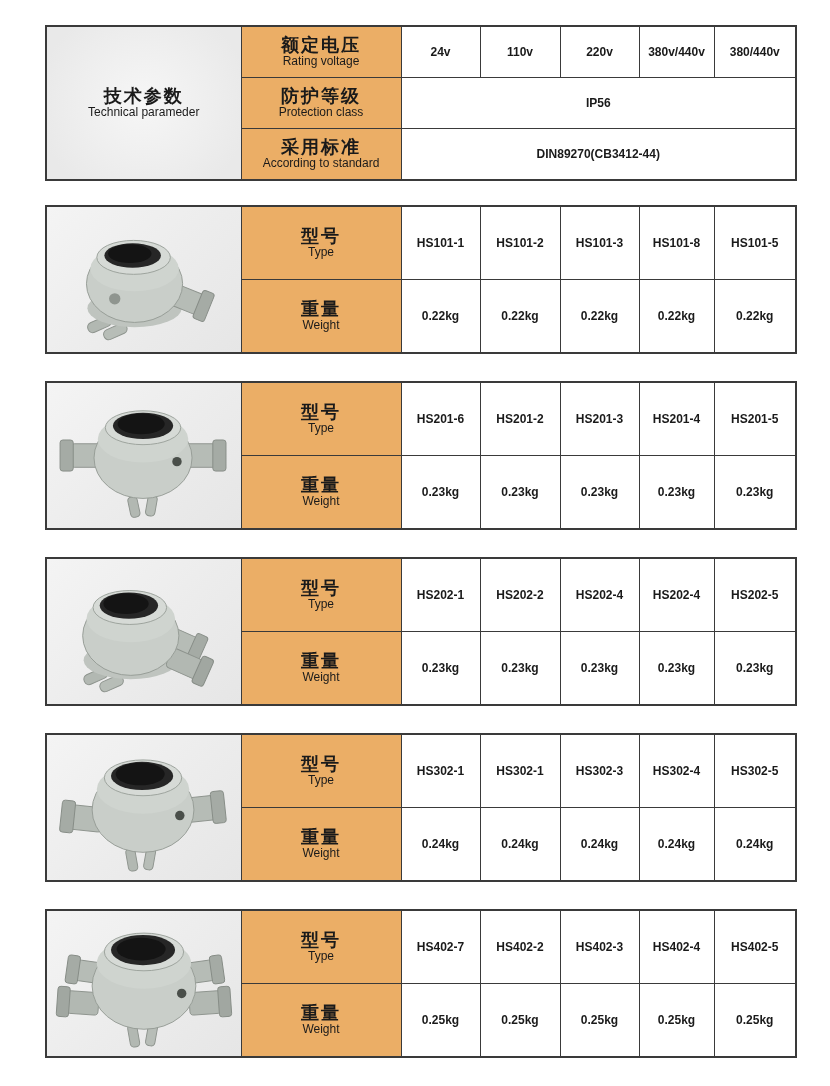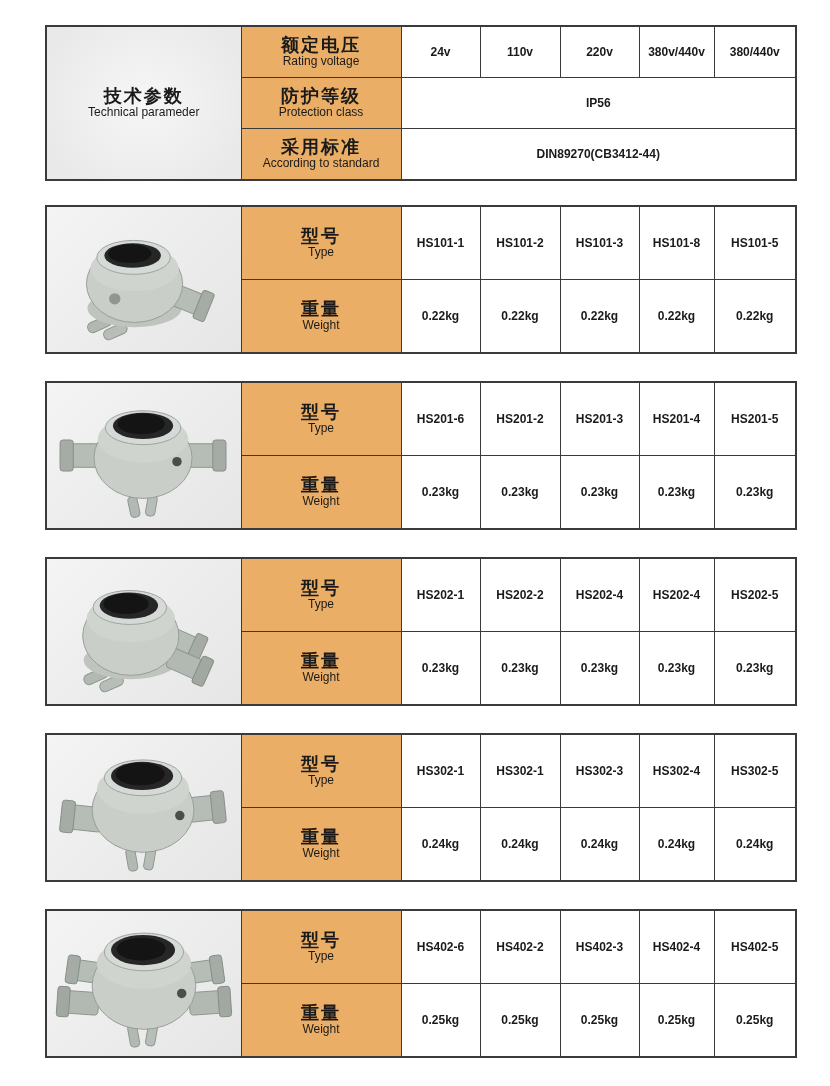--- a/index.html
+++ b/index.html
@@ -356,21 +356,21 @@
         <ellipse cx="98" cy="36" rx="42" ry="20" fill="#d6dad6" stroke="#9aa09a"></ellipse>
         <ellipse cx="97" cy="34" rx="34" ry="16" fill="#262626"></ellipse>
         <ellipse cx="95" cy="33" rx="26" ry="12" fill="#141414"></ellipse>
         <circle cx="138" cy="80" r="5" fill="#4a4f4a"></circle>
       </svg>
     </td>
     <td class="orange">
       <div class="zh">型号</div>
       <div class="en">Type</div>
     </td>
-    <td class="val">HS402-6</td>
+    <td class="val">HS402-7</td>
     <td class="val">HS402-2</td>
     <td class="val">HS402-3</td>
     <td class="val">HS402-4</td>
     <td class="val">HS402-5</td>
   </tr>
   <tr class="prod-row">
     <td class="orange">
       <div class="zh">重量</div>
       <div class="en">Weight</div>
     </td>

